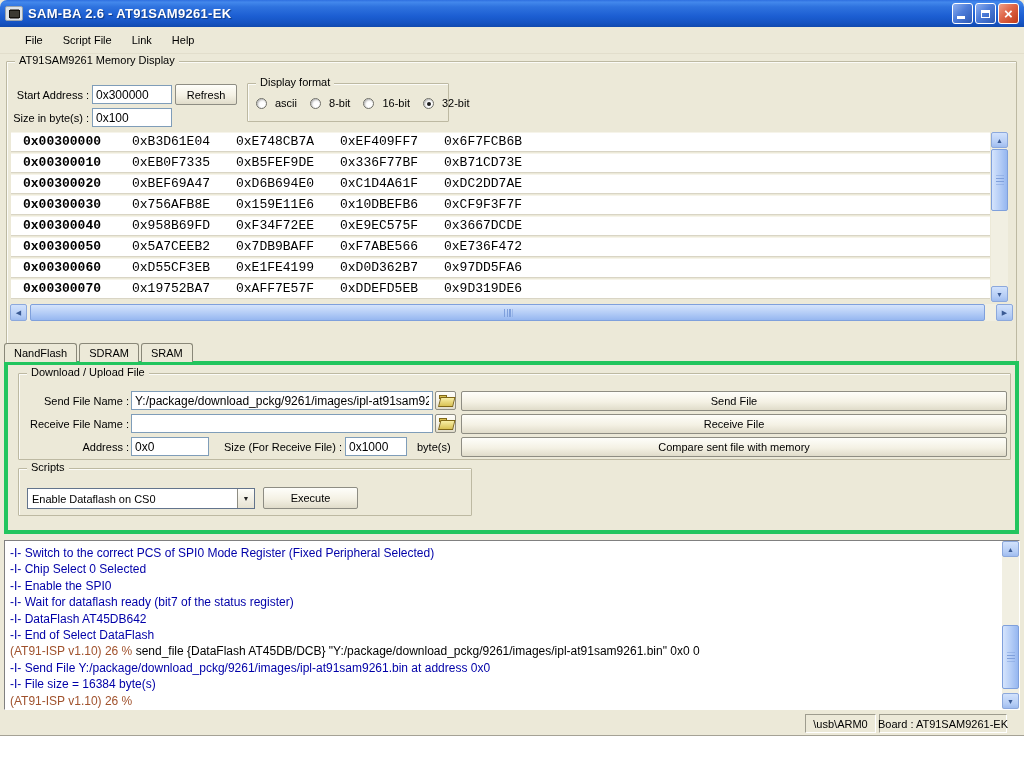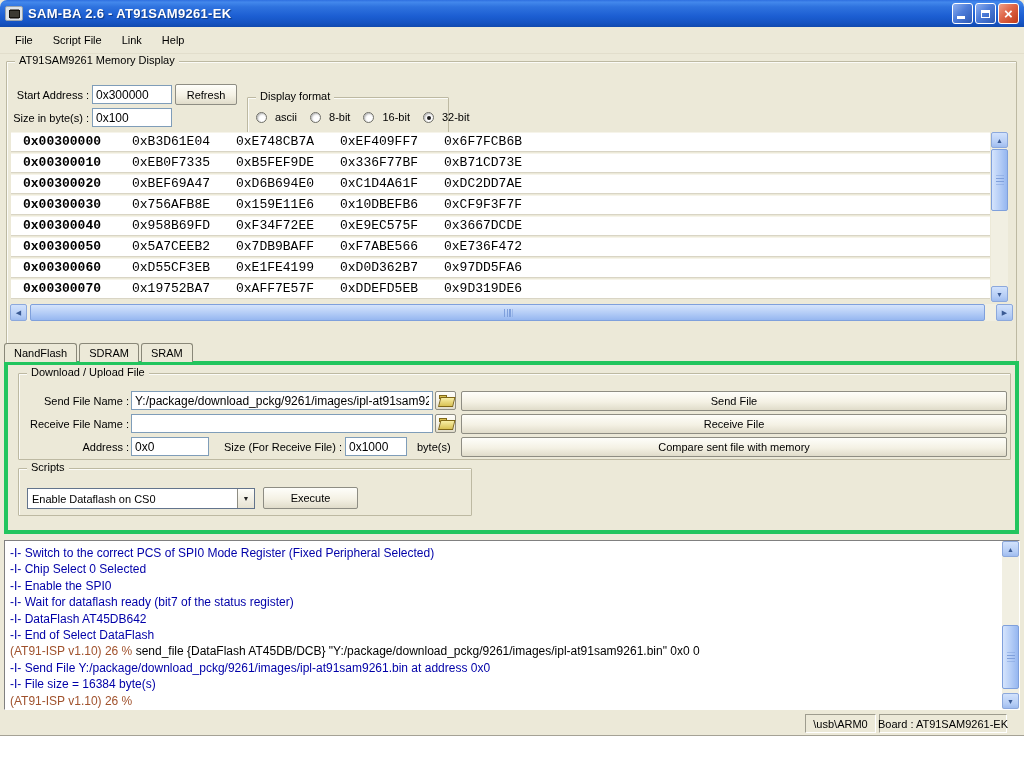--- a/index.html
+++ b/index.html
@@ -18,21 +18,21 @@
   .win-btns { margin-left:auto; display:flex; gap:2px; }
   .wbtn { width:21px; height:21px; border-radius:3px; border:1px solid #fff; display:flex; align-items:center; justify-content:center; position:relative; }
   .wbtn.blue { background:linear-gradient(135deg,#8FB0EF 0%,#4E7DD9 45%,#2C59B5 100%); }
   .wbtn.red { background:linear-gradient(135deg,#F0A088 0%,#DE6547 45%,#C03A18 100%); }
   .min-glyph { position:absolute; left:4px; bottom:4px; width:8px; height:0; border-bottom:3px solid #fff; }
   .restore-glyph { position:absolute; left:5px; top:6px; width:9px; height:8px; border:1px solid #fff; border-top-width:3px; background:transparent; }
   .close-glyph { color:#fff; font-size:15px; font-weight:bold; line-height:1; }
 
   
   .menubar { position:absolute; left:0; top:27px; width:1024px; height:27px; background:var(--window-bg,#ECE9D8);
-    display:flex; align-items:center; padding-left:5px; border-bottom:1px solid #E2DECC; }
+    display:flex; align-items:center; padding-left:15px; border-bottom:1px solid #E2DECC; }
   .menu-item { font-size:11px; padding:4px 10px; color:#000; }
 
   
   .group { position:absolute; border:1px solid #BDB9A2; border-radius:1px; box-shadow:inset 1px 1px 0 rgba(255,255,255,.8); }
   .legend { position:absolute; top:-8px; left:8px; background:var(--window-bg,#ECE9D8); padding:0 4px; font-size:11px; color:#000; white-space:nowrap; }
 
   .lbl { font-size:11px; color:#000; white-space:nowrap; }
   .r { text-align:right; }
 
   .tb { border:1px solid var(--input-border,#7F9DB9); background:#fff; font:12px "Liberation Sans",sans-serif; padding:1px 3px; color:#000; }
@@ -130,21 +130,21 @@
 
   <div class="group" style="left:6px;top:61px;width:1011px;height:350px;">
     <span class="legend">AT91SAM9261 Memory Display</span>
 
     <div class="lbl r abs" style="left:2px;top:27px;width:80px;">Start Address :</div>
     <input class="tb abs" style="left: 85px; top: 23px; width: 80px; height: 19px;" value="0x300000">
     <div class="btn abs" style="left:168px;top:22px;width:62px;height:21px;">Refresh</div>
     <div class="lbl r abs" style="left:2px;top:50px;width:80px;">Size in byte(s) :</div>
     <input class="tb abs" style="left: 85px; top: 46px; width: 80px; height: 19px;" value="0x100">
 
-    <div class="group" style="left:240px;top:35px;width:202px;height:39px;">
+    <div class="group" style="left:240px;top:21px;width:202px;height:39px;">
       <span class="legend">Display format</span>
       <div class="fmt-row">
         <div class="radio-opt">
             <span class="radio"></span>
             <span class="lbl">ascii</span>
           </div>
           <div class="radio-opt">
             <span class="radio"></span>
             <span class="lbl">8-bit</span>
           </div>

